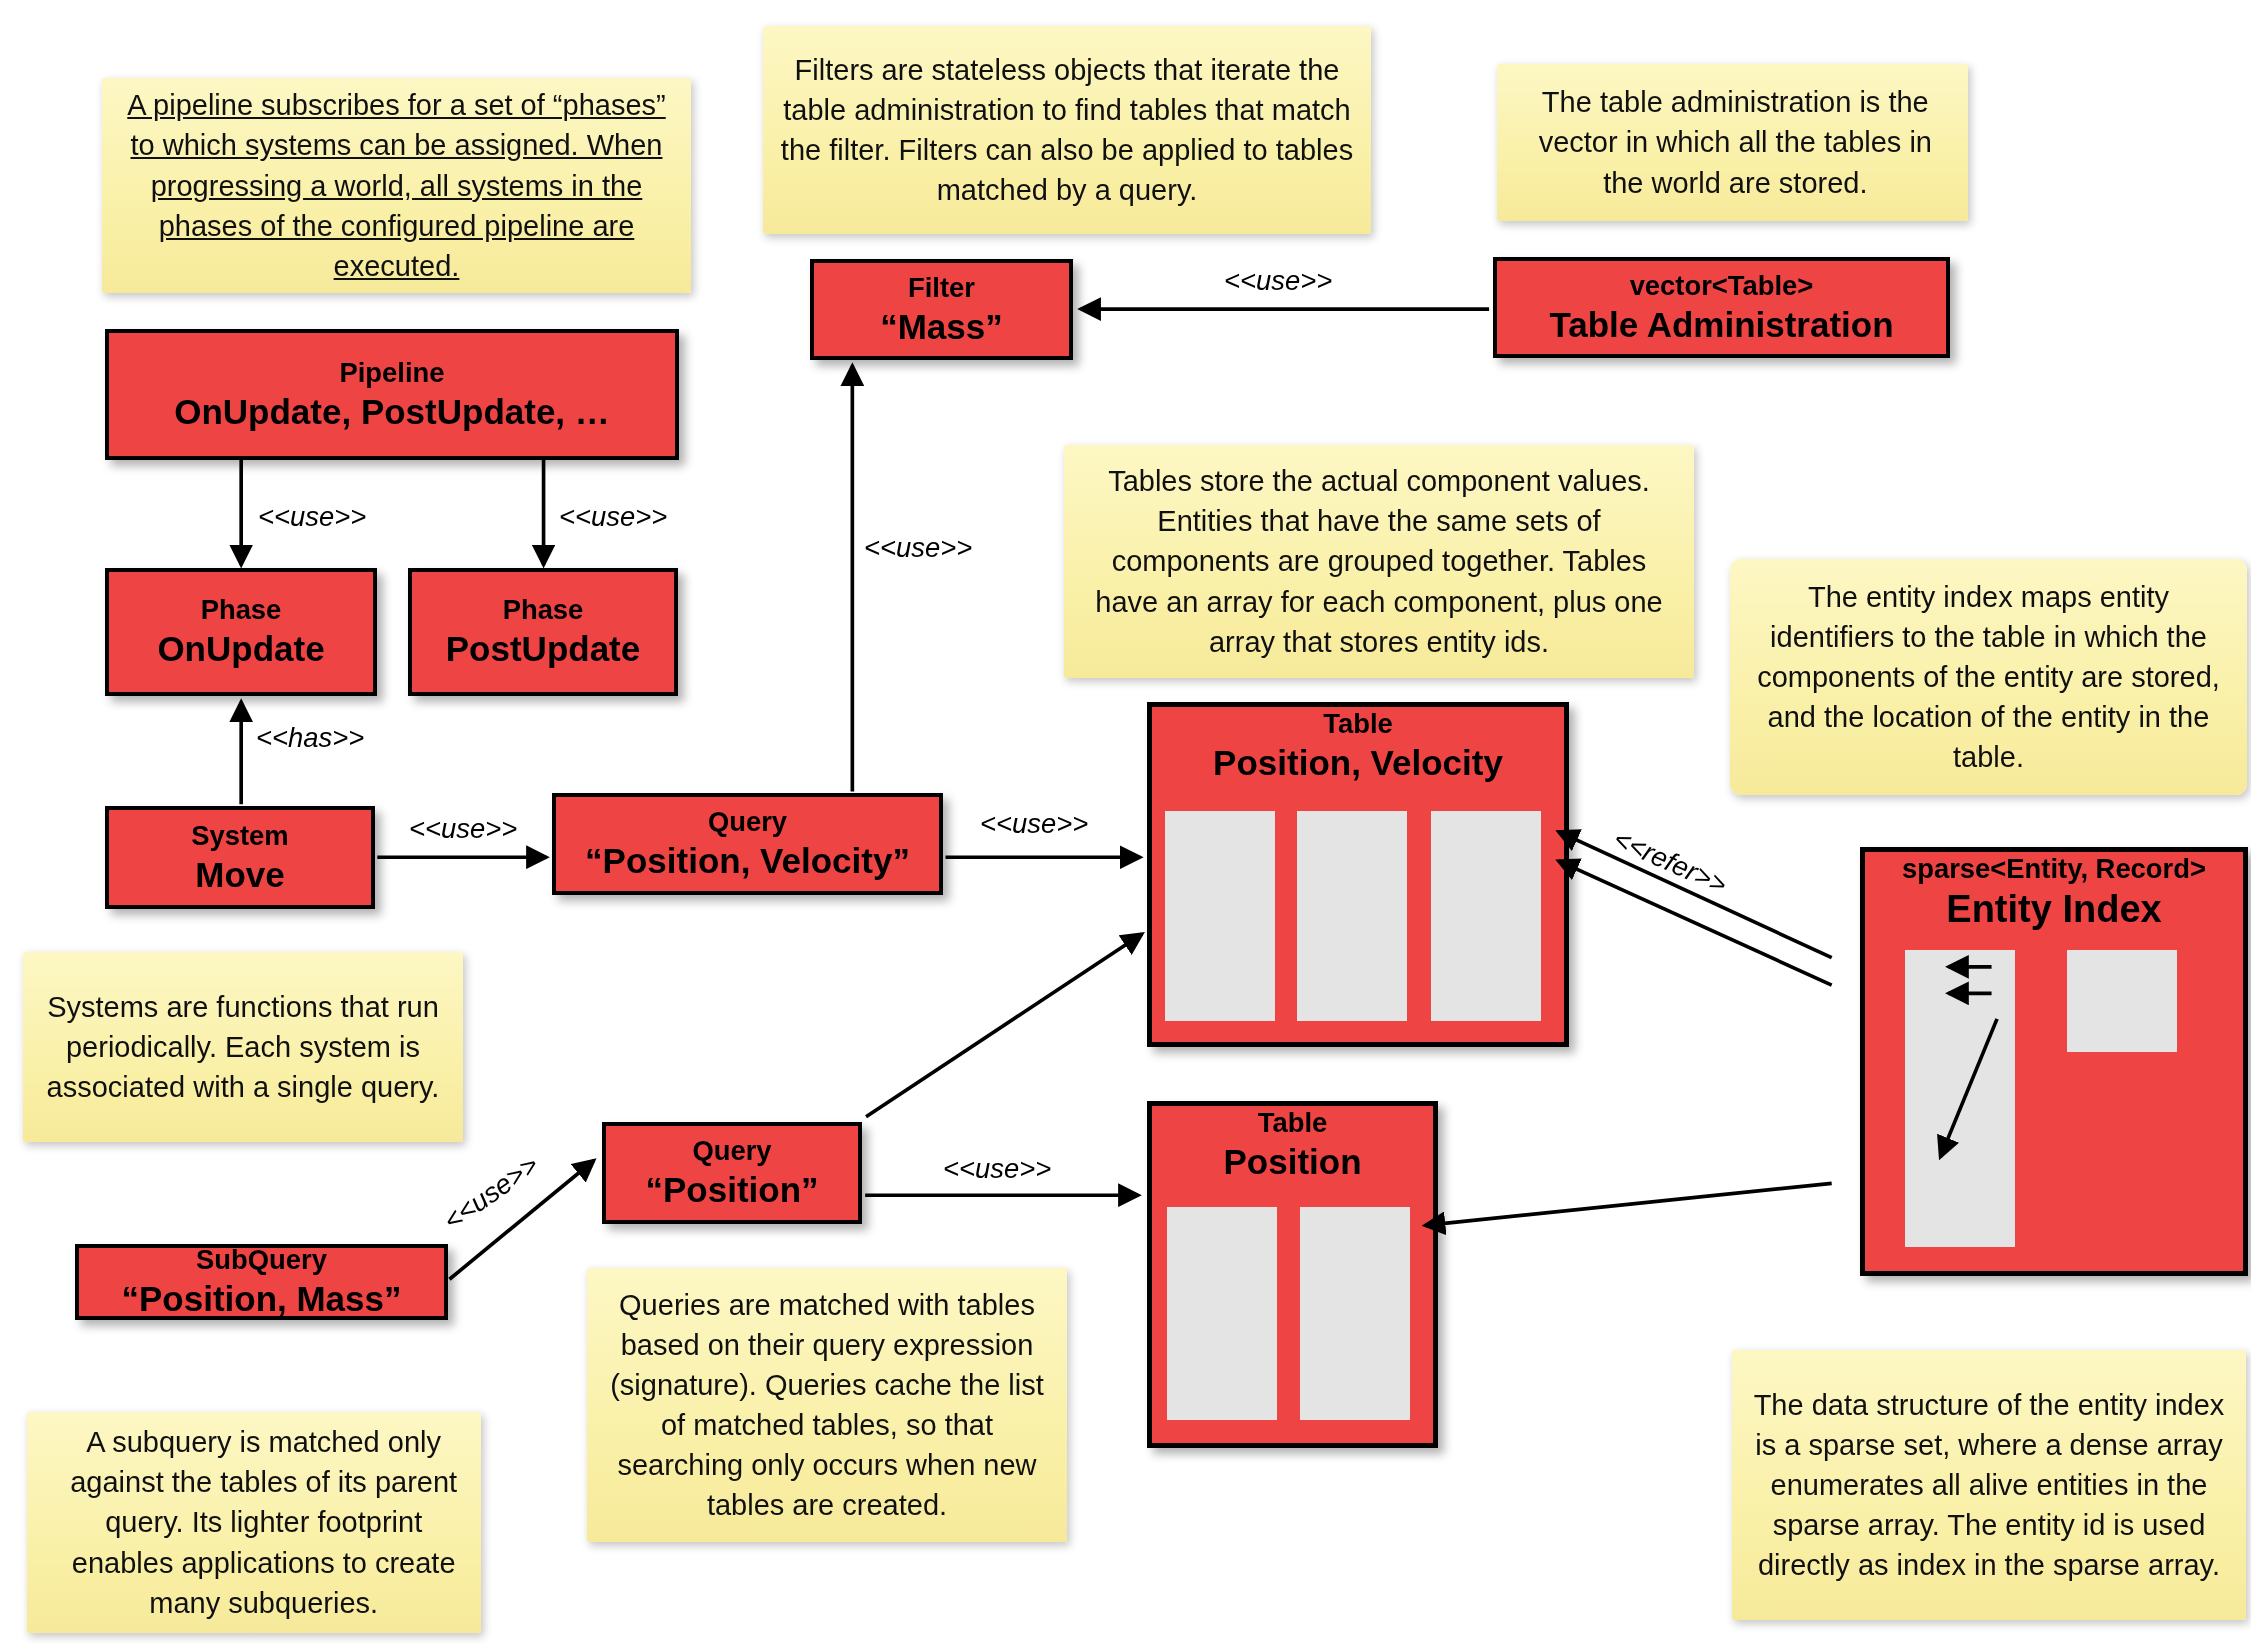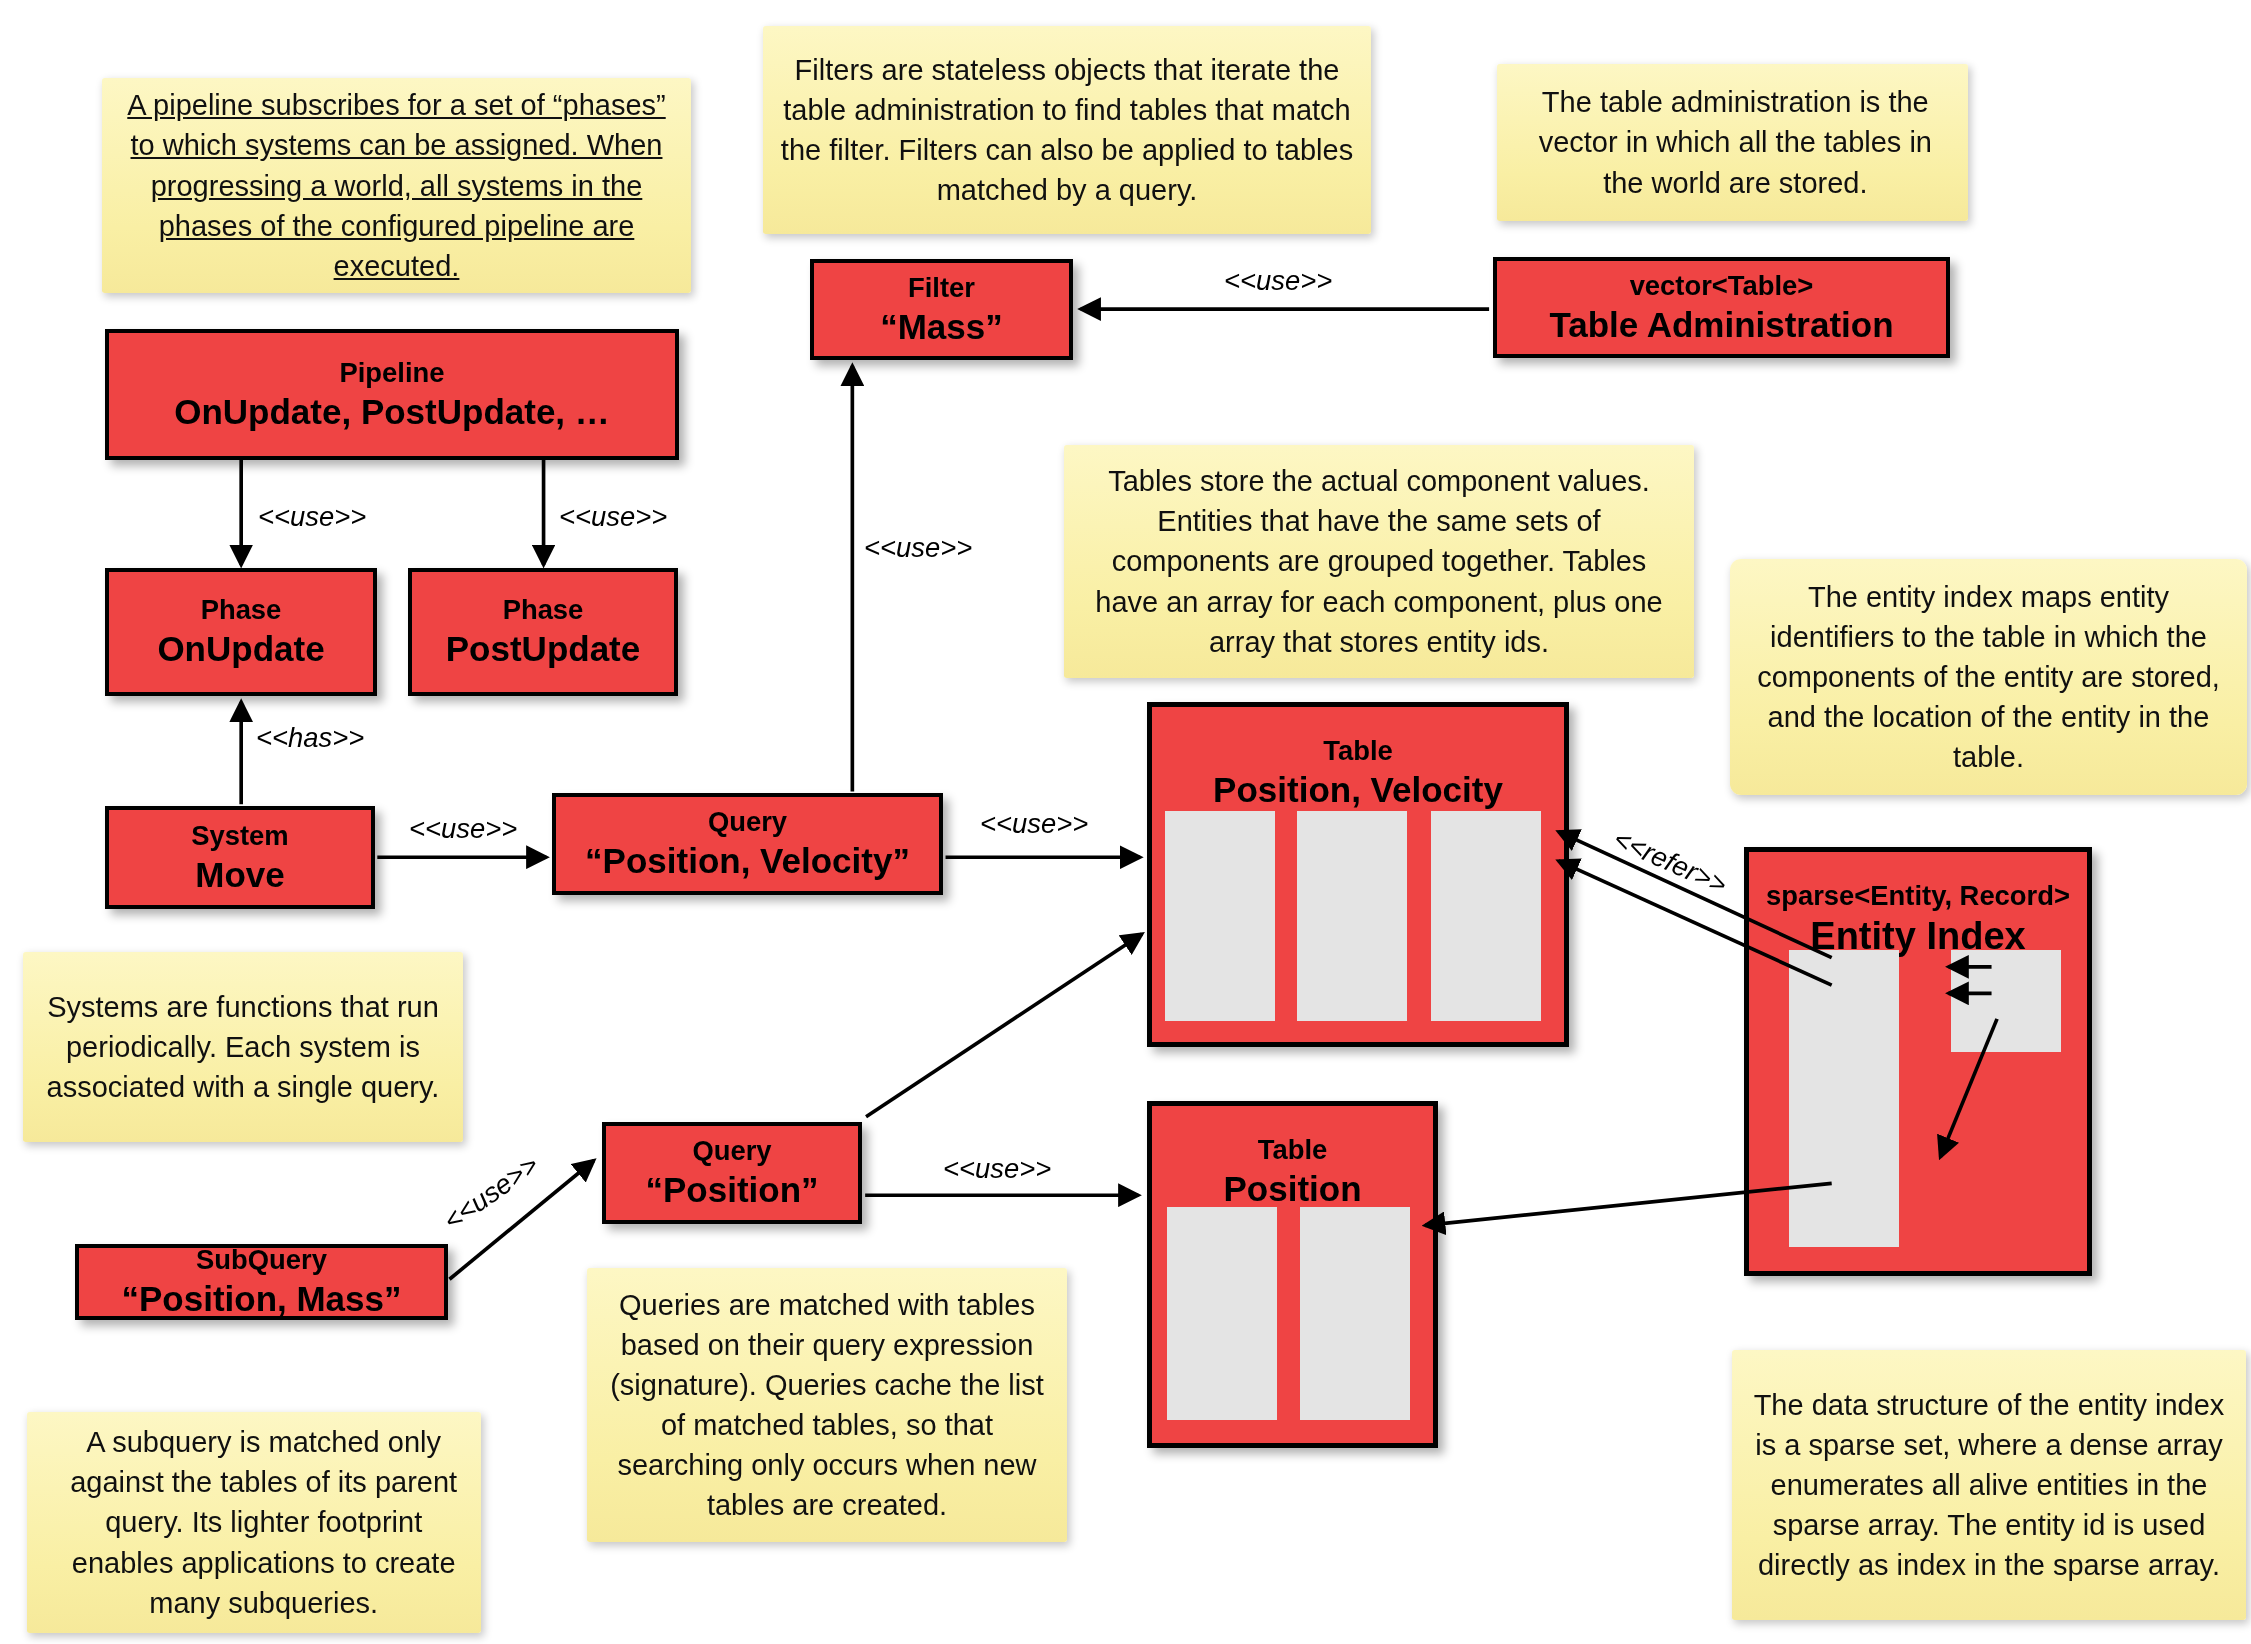--- a/index.html
+++ b/index.html
@@ -18,21 +18,21 @@
   
   .ubox{
     position:absolute;background:#ef4444;border:4.6px solid #000;
     box-shadow:5.5px 6.4px 9.1px rgba(0,0,0,0.30);
     display:flex;flex-direction:column;align-items:center;justify-content:center;
     box-sizing:border-box;text-align:center;
   }
   .ubox.thick{border-width:5.5px;justify-content:flex-start;}
   .box-title{font-size:27.4px;font-weight:700;line-height:1.25;}
   .box-sub{font-size:35px;font-weight:700;line-height:1.25;}
-  .ubox.thick .box-title{margin-top:27px;}
+  .ubox.thick .box-title{margin-top:0;}
   .slot{position:absolute;background:#e4e4e4;}
   
   .elabel{
     position:absolute;font-size:27.4px;font-style:italic;font-weight:500;
     white-space:nowrap;z-index:12;color:#000;
   }
   #wires{position:absolute;left:0;top:0;z-index:10;pointer-events:none;}
 </style>
 </head>
 <body>
@@ -92,21 +92,21 @@
     <span class="slot" style="left:279px;top:104px;width:110px;height:210px;"></span>
   </div>
 
   <div class="ubox thick" style="left:1147px;top:1101px;width:291px;height:347px;">
     <span class="box-title">Table</span>
     <span class="box-sub">Position</span>
     <span class="slot" style="left:14.6px;top:101px;width:110px;height:213px;"></span>
     <span class="slot" style="left:148px;top:101px;width:110px;height:213px;"></span>
   </div>
 
-  <div class="ubox thick" style="left:1744px;top:847px;width:348px;height:429px;">
+  <div class="ubox thick" style="left:1860px;top:847px;width:388px;height:429px;">
     <span class="box-title">sparse&lt;Entity, Record&gt;</span>
     <span class="box-sub" style="font-size:38px;">Entity Index</span>
     <span class="slot" style="left:40px;top:98px;width:110px;height:297px;"></span>
     <span class="slot" style="left:202px;top:98px;width:110px;height:102px;"></span>
   </div>
 
   <div class="ubox" style="left:602px;top:1122px;width:260px;height:102px;">
     <span class="box-title">Query</span>
     <span class="box-sub">“Position”</span>
   </div>

